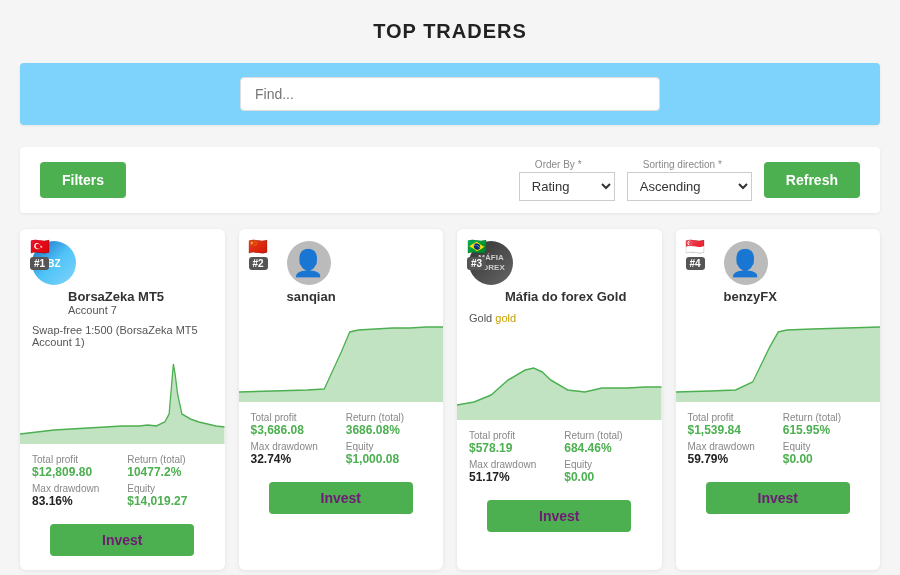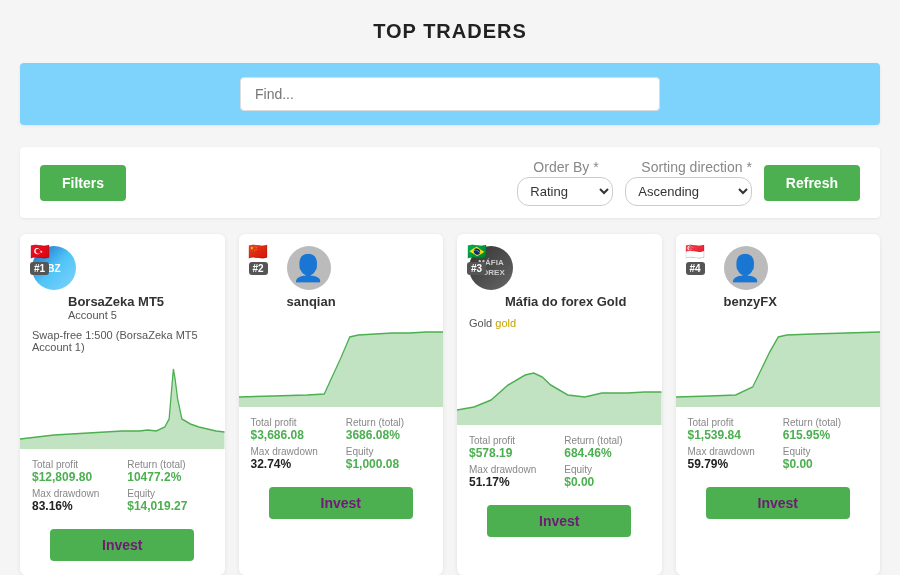--- a/index.html
+++ b/index.html
@@ -66,28 +66,28 @@
       gap: 12px;
     }
 
     .sort-group {
       display: flex;
       flex-direction: column;
       gap: 2px;
     }
 
     .sort-label {
-      font-size: 14px;
+      font-size: 10px;
       color: #888;
       margin-left: 16px;
     }
 
     .sort-select {
       border: 1px solid #ccc;
-      border-radius: 12px;
+      border-radius: 0;
       padding: 5px 26px 5px 8px;
       font-size: 13px;
       color: #333;
       background: white;
       appearance: auto;
       cursor: pointer;
     }
 
     .refresh-btn {
       background: #4caf50;
@@ -302,21 +302,21 @@
     </div>
   </div>
 
   <div class="cards-grid" id="cards-grid">
   <div class="trader-card">
     <div class="card-header">
       <span class="flag-badge">🇹🇷</span>
       <span class="rank-badge">#1</span>
       <div class="avatar-image-borsazeka">BZ</div>
       <div class="trader-name">BorsaZeka MT5</div>
-      <div class="trader-subtitle">Account 5</div>
+      <div class="trader-subtitle">Account 7</div>
     </div>
     <div class="card-description">Swap-free 1:500 (BorsaZeka MT5 Account 1)</div>
     <div class="chart-area">
       <svg viewBox="0 0 240 90" preserveAspectRatio="none">
       <polygon points="0,80 20,78 40,76 60,75 80,74 100,73 120,72 140,72 150,71 160,72 170,68 175,60 178,30 180,10 182,20 185,40 190,60 200,65 210,68 220,70 230,72 240,73 240,90 0,90" class="chart-fill"></polygon>
       <polyline points="0,80 20,78 40,76 60,75 80,74 100,73 120,72 140,72 150,71 160,72 170,68 175,60 178,30 180,10 182,20 185,40 190,60 200,65 210,68 220,70 230,72 240,73" class="chart-line"></polyline>
     </svg>
     </div>
     <div class="card-stats">
       <div>

